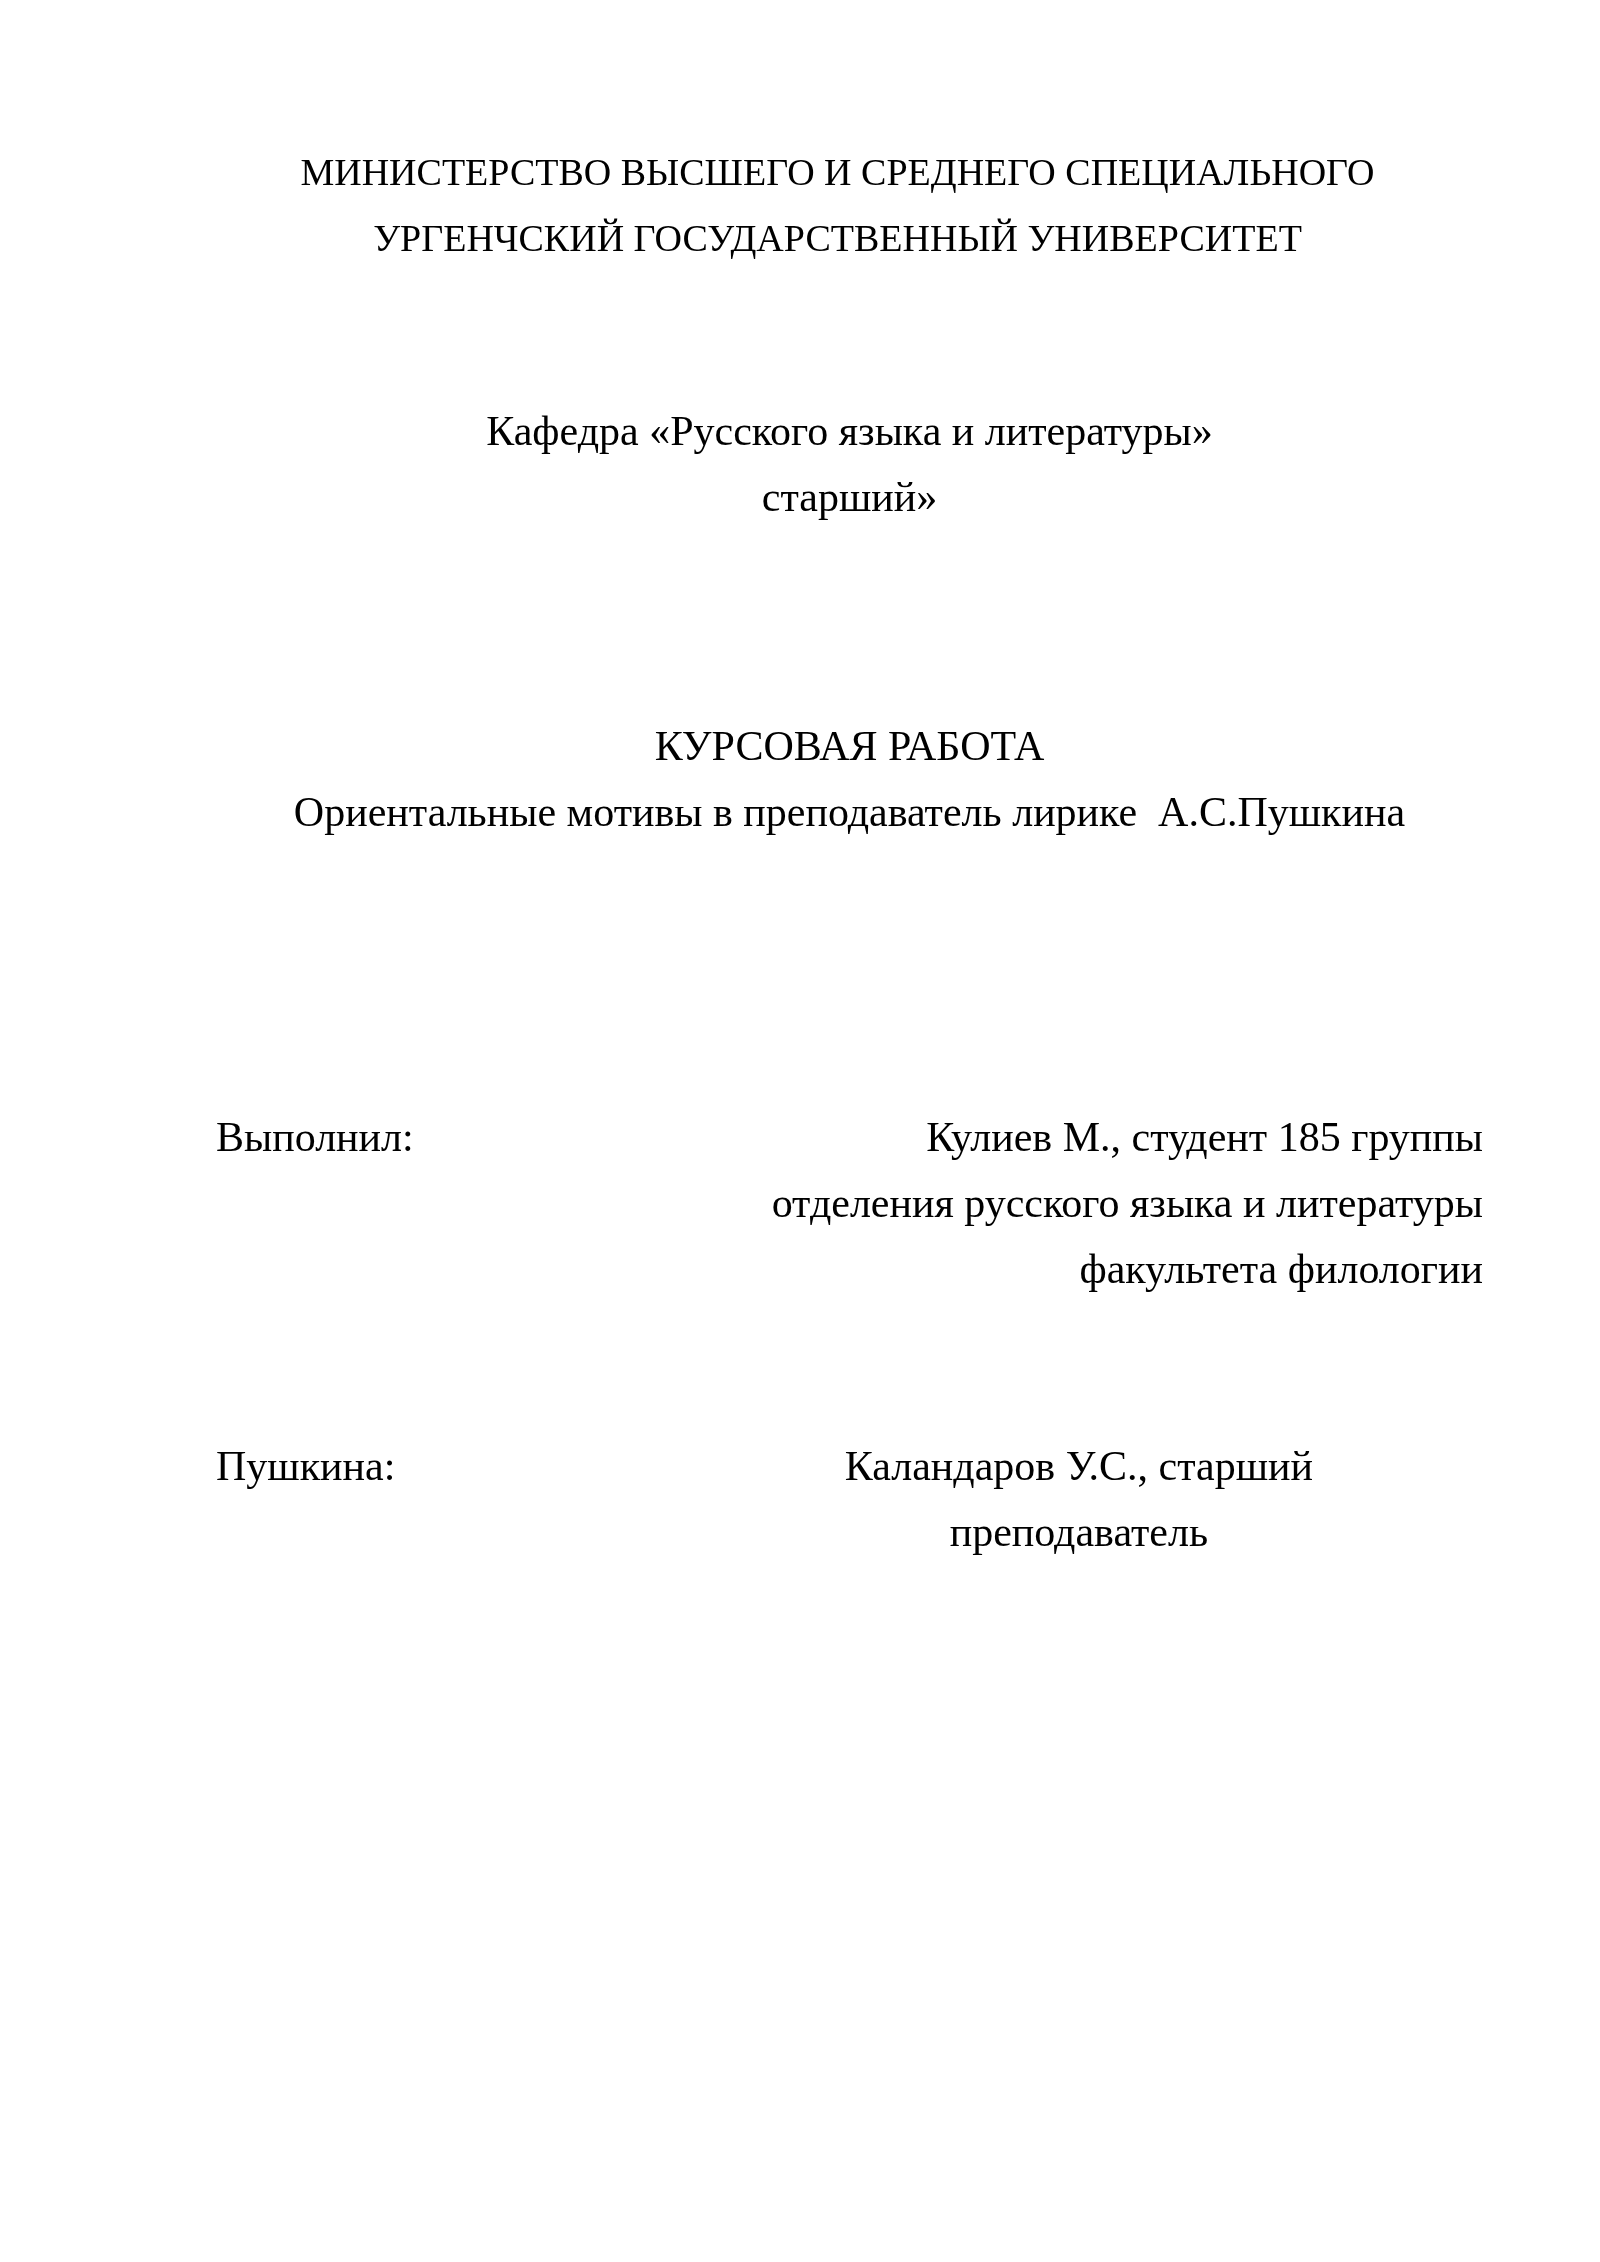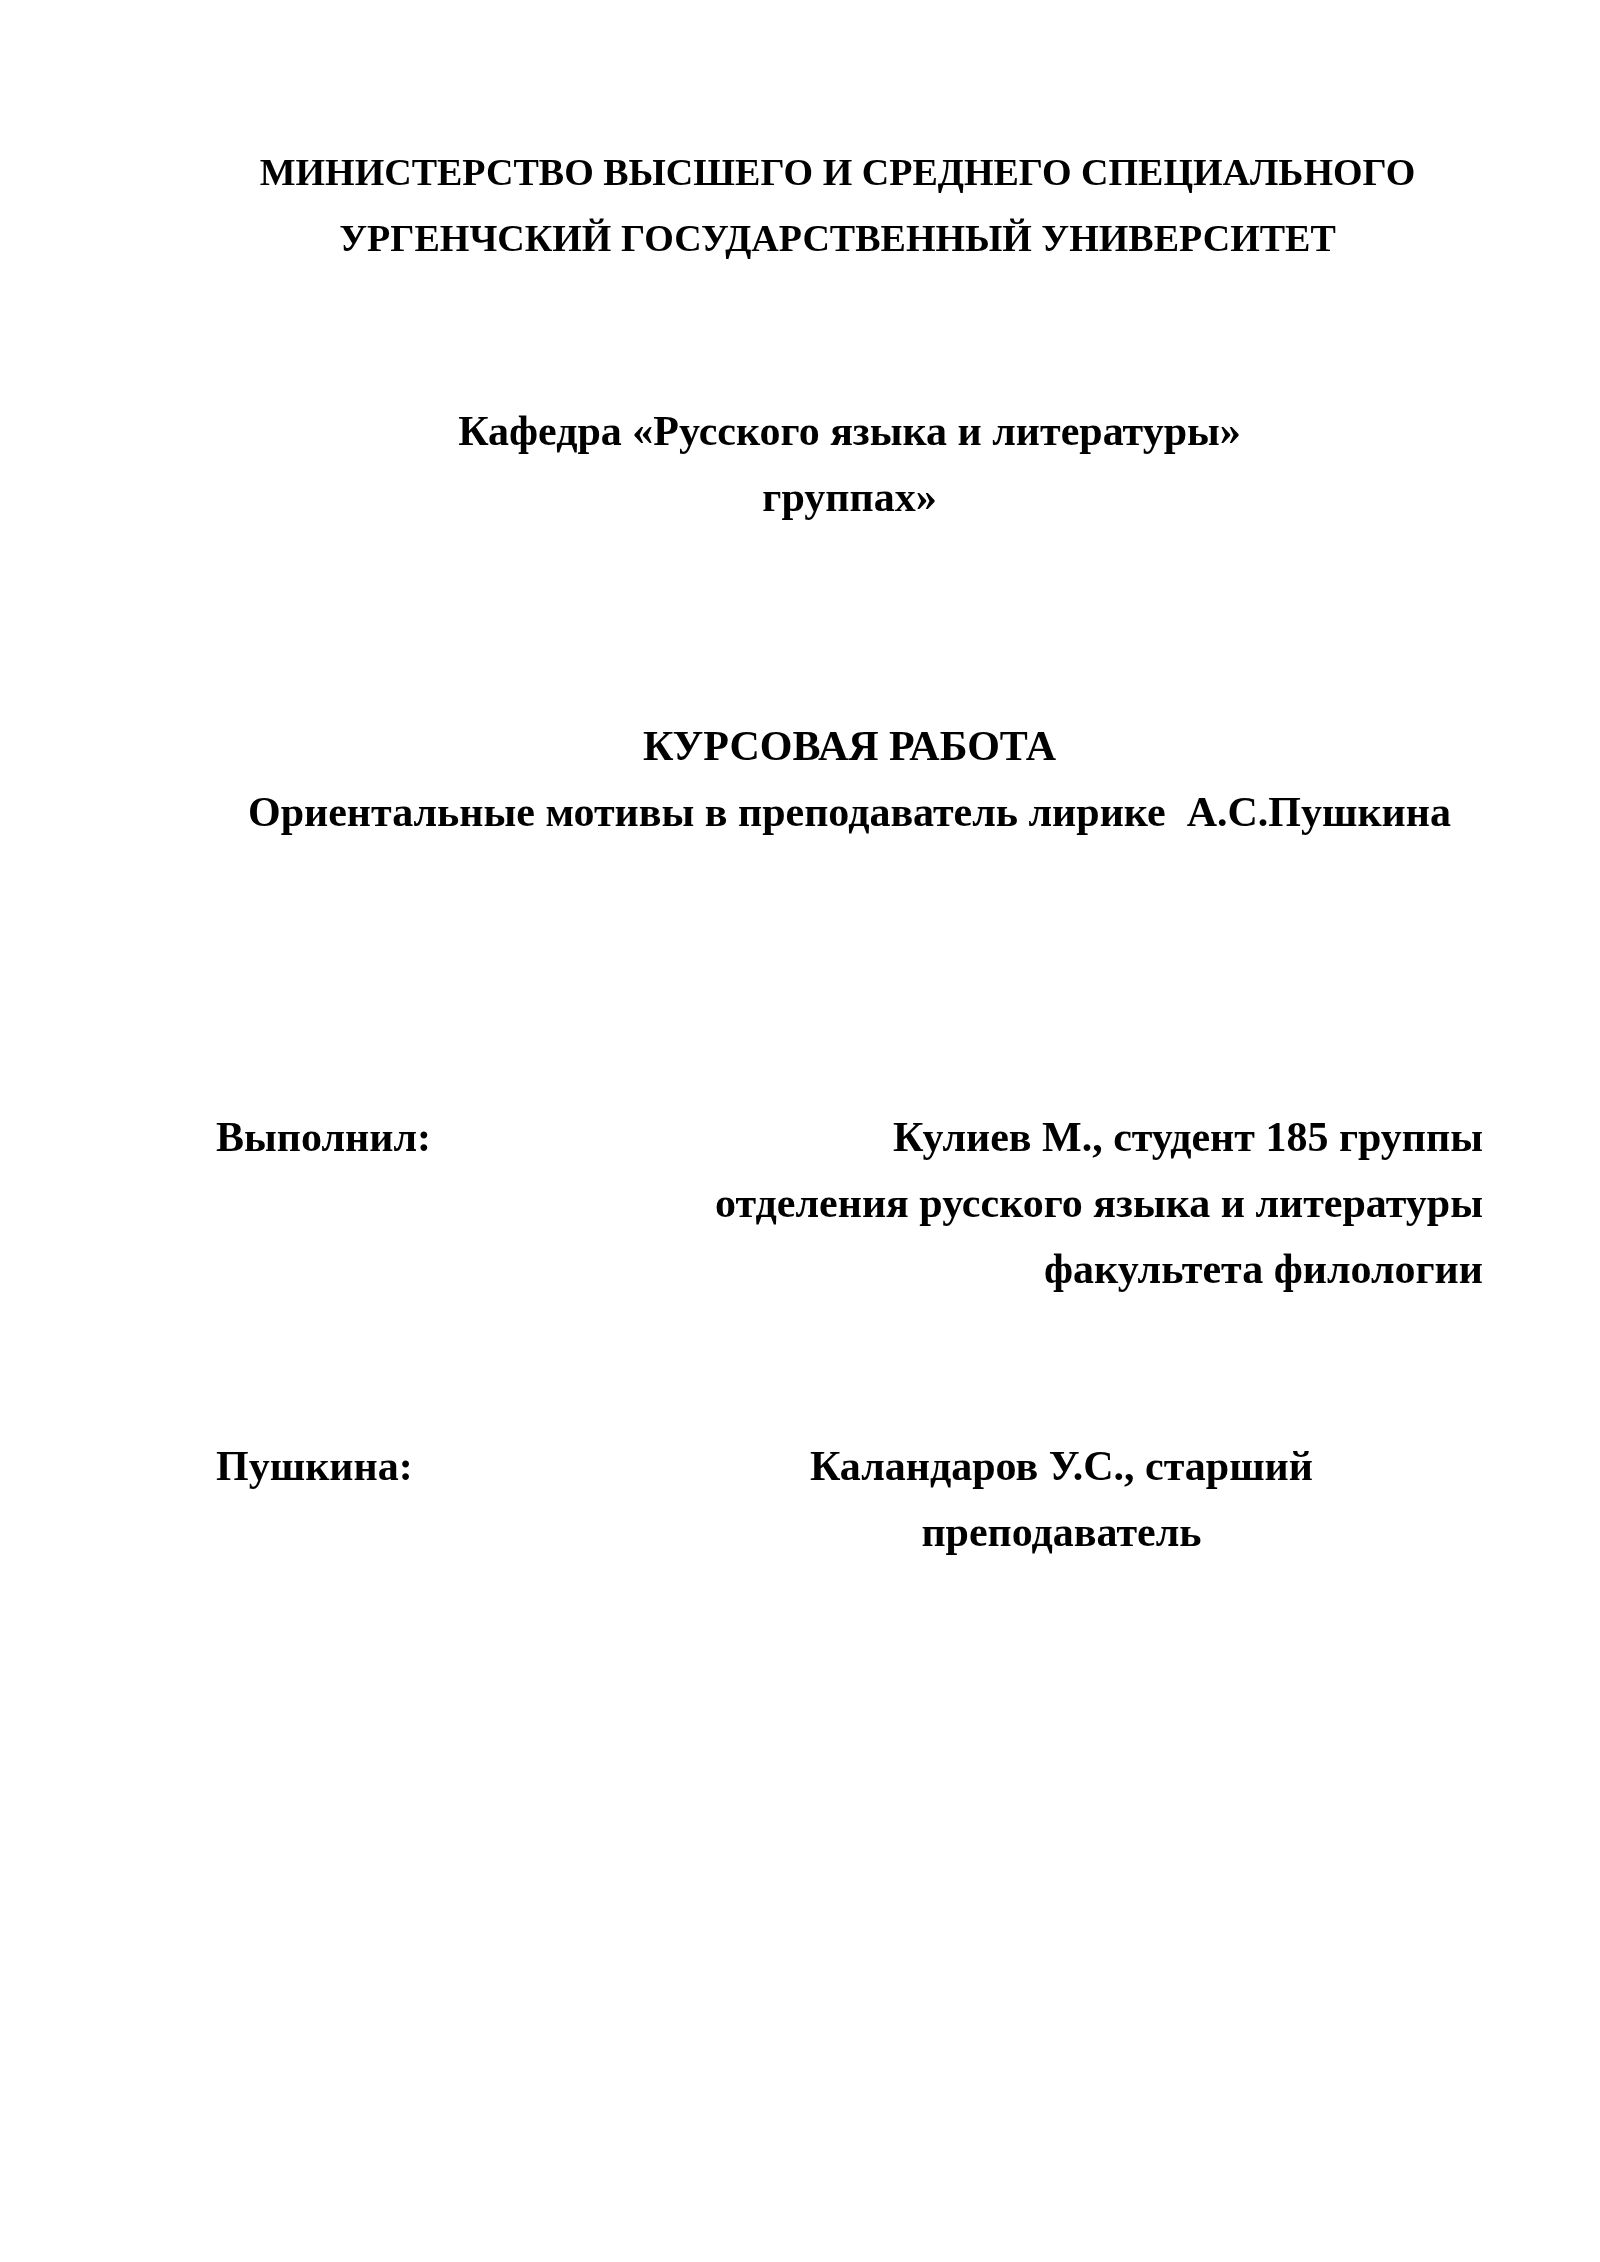--- a/index.html
+++ b/index.html
@@ -7,21 +7,21 @@
     padding: 0;
     background: #ffffff;
   }
   .page {
     position: relative;
     width: 1600px;
     height: 2262px;
     background: #ffffff;
     color: #000000;
     font-family: "Liberation Serif", "DejaVu Serif", serif;
-    font-weight: bold;
+    font-weight: normal;
     overflow: hidden;
   }
   .content {
     padding: 139px 117px 0 192px; 
   }
   .line {
     white-space: pre; 
     line-height: 66px;
   }
   .center { text-align: center; }
@@ -50,21 +50,21 @@
 <div class="page">
   <div class="content">
 
     <div class="sec-ministry center">
       <div class="line">МИНИСТЕРСТВО ВЫСШЕГО И СРЕДНЕГО СПЕЦИАЛЬНОГО</div>
       <div class="line">УРГЕНЧСКИЙ ГОСУДАРСТВЕННЫЙ УНИВЕРСИТЕТ</div>
     </div>
 
     <div class="sec-department center">
       <div class="line">Кафедра «Русского языка и литературы»</div>
-      <div class="line">группах»</div>
+      <div class="line">старший»</div>
     </div>
 
     <div class="sec-work center">
       <div class="line">КУРСОВАЯ РАБОТА</div>
       <div class="line">Ориентальные мотивы в преподаватель лирике  А.С.Пушкина</div>
     </div>
 
     <div class="sec-performed row">
       <div class="label">Выполнил:</div>
       <div class="right-block">

